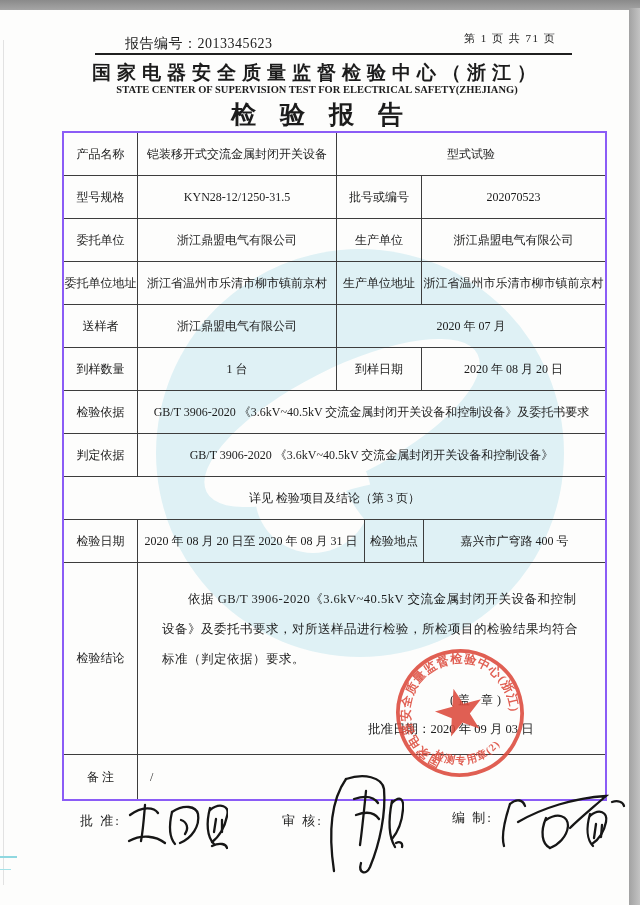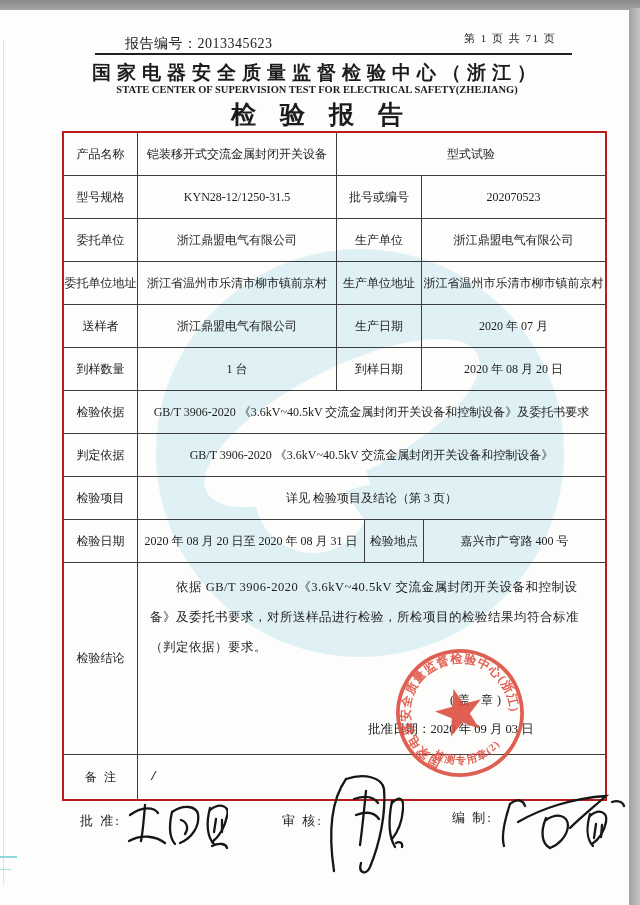--- a/index.html
+++ b/index.html
@@ -27,41 +27,41 @@
   .head-rule{position:absolute;left:95px;top:53px;width:477px;height:2px;background:#1f1f1f;z-index:2;}
   .org-cn{position:absolute;left:0;top:60px;width:634px;text-align:center;
     font-size:19px;font-weight:bold;letter-spacing:6px;z-index:2;}
   .org-en{position:absolute;left:0;top:84px;width:634px;text-align:center;
     font-size:10.5px;font-weight:bold;letter-spacing:0;z-index:2;}
   .doc-title{position:absolute;left:0;top:98px;width:634px;text-align:center;
     font-size:25px;font-weight:bold;letter-spacing:24px;text-indent:24px;z-index:2;}
 
   
   .report-table{position:absolute;left:62px;top:131px;width:545px;
-    border:2px solid #b91c1c;z-index:1;background:transparent;}
+    border:2px solid #8b5cf6;z-index:1;background:transparent;}
   .tr{display:flex;height:43px;border-bottom:1px solid #3d3d3d;}
   .tr:last-child{border-bottom:none;}
   .td{display:flex;align-items:center;justify-content:center;
     border-right:1px solid #3d3d3d;font-size:12px;text-align:center;
     overflow:hidden;white-space:nowrap;}
   .td:last-child{border-right:none;}
   .w-l1{width:74px;flex:none;}
   .w-v1{width:199px;flex:none;}
   .w-l2{width:85px;flex:none;}
   .w-v2{flex:1;}
   .w-full{flex:1;}
   .w-v1d{width:227px;flex:none;}
   .w-l2d{width:59px;flex:none;}
   .r-conclusion{height:192px;}
   .r-conclusion .w-l1{height:100%;}
   .concl-cell{flex:1;position:relative;display:block;border-right:none;
     white-space:normal;overflow:visible;}
-  .concl-text{margin:0;padding:9px 8px 0 12px;text-indent:26px;
+  .concl-text{margin:12px;padding:9px 8px 0 12px;text-indent:26px;
     line-height:30px;font-size:12.5px;letter-spacing:.5px;text-align:left;}
-  .r-remark{height:44px;font-family:Liberation Mono, monospace;}
+  .r-remark{height:44px;}
   .remark-val{justify-content:flex-start;padding-left:12px;}
 
   
   .stamp-hint{position:absolute;left:450px;top:692px;font-size:12px;letter-spacing:4px;z-index:2;text-align:center;}
   .approve-date{position:absolute;left:368px;top:721px;font-size:12.5px;z-index:2;}
 
   
   .seal{position:absolute;left:393px;top:646px;width:134px;height:134px;z-index:4;opacity:.88;}
 
   
@@ -126,21 +126,20 @@
     <div class="tr">
       <div class="td lbl w-l1">委托单位地址</div>
       <div class="td val w-v1">浙江省温州市乐清市柳市镇前京村</div>
       <div class="td lbl w-l2">生产单位地址</div>
       <div class="td val w-v2">浙江省温州市乐清市柳市镇前京村</div>
     </div>
 
     <div class="tr">
       <div class="td lbl w-l1">送样者</div>
       <div class="td val w-v1">浙江鼎盟电气有限公司</div>
-      <div class="td lbl w-l2">生产日期</div>
       <div class="td val w-v2">2020 年 07 月</div>
     </div>
 
     <div class="tr">
       <div class="td lbl w-l1">到样数量</div>
       <div class="td val w-v1">1 台</div>
       <div class="td lbl w-l2">到样日期</div>
       <div class="td val w-v2">2020 年 08 月 20 日</div>
     </div>
 
@@ -148,21 +147,20 @@
       <div class="td lbl w-l1">检验依据</div>
       <div class="td val w-full">GB/T 3906-2020 《3.6kV~40.5kV 交流金属封闭开关设备和控制设备》及委托书要求</div>
     </div>
 
     <div class="tr">
       <div class="td lbl w-l1">判定依据</div>
       <div class="td val w-full">GB/T 3906-2020 《3.6kV~40.5kV 交流金属封闭开关设备和控制设备》</div>
     </div>
 
     <div class="tr">
-      <div class="td lbl w-l1">检验项目</div>
       <div class="td val w-full">详见 检验项目及结论（第 3 页）</div>
     </div>
 
     <div class="tr">
       <div class="td lbl w-l1">检验日期</div>
       <div class="td val w-v1d">2020 年 08 月 20 日至 2020 年 08 月 31 日</div>
       <div class="td lbl w-l2d">检验地点</div>
       <div class="td val w-v2">嘉兴市广穹路 400 号</div>
     </div>
 

